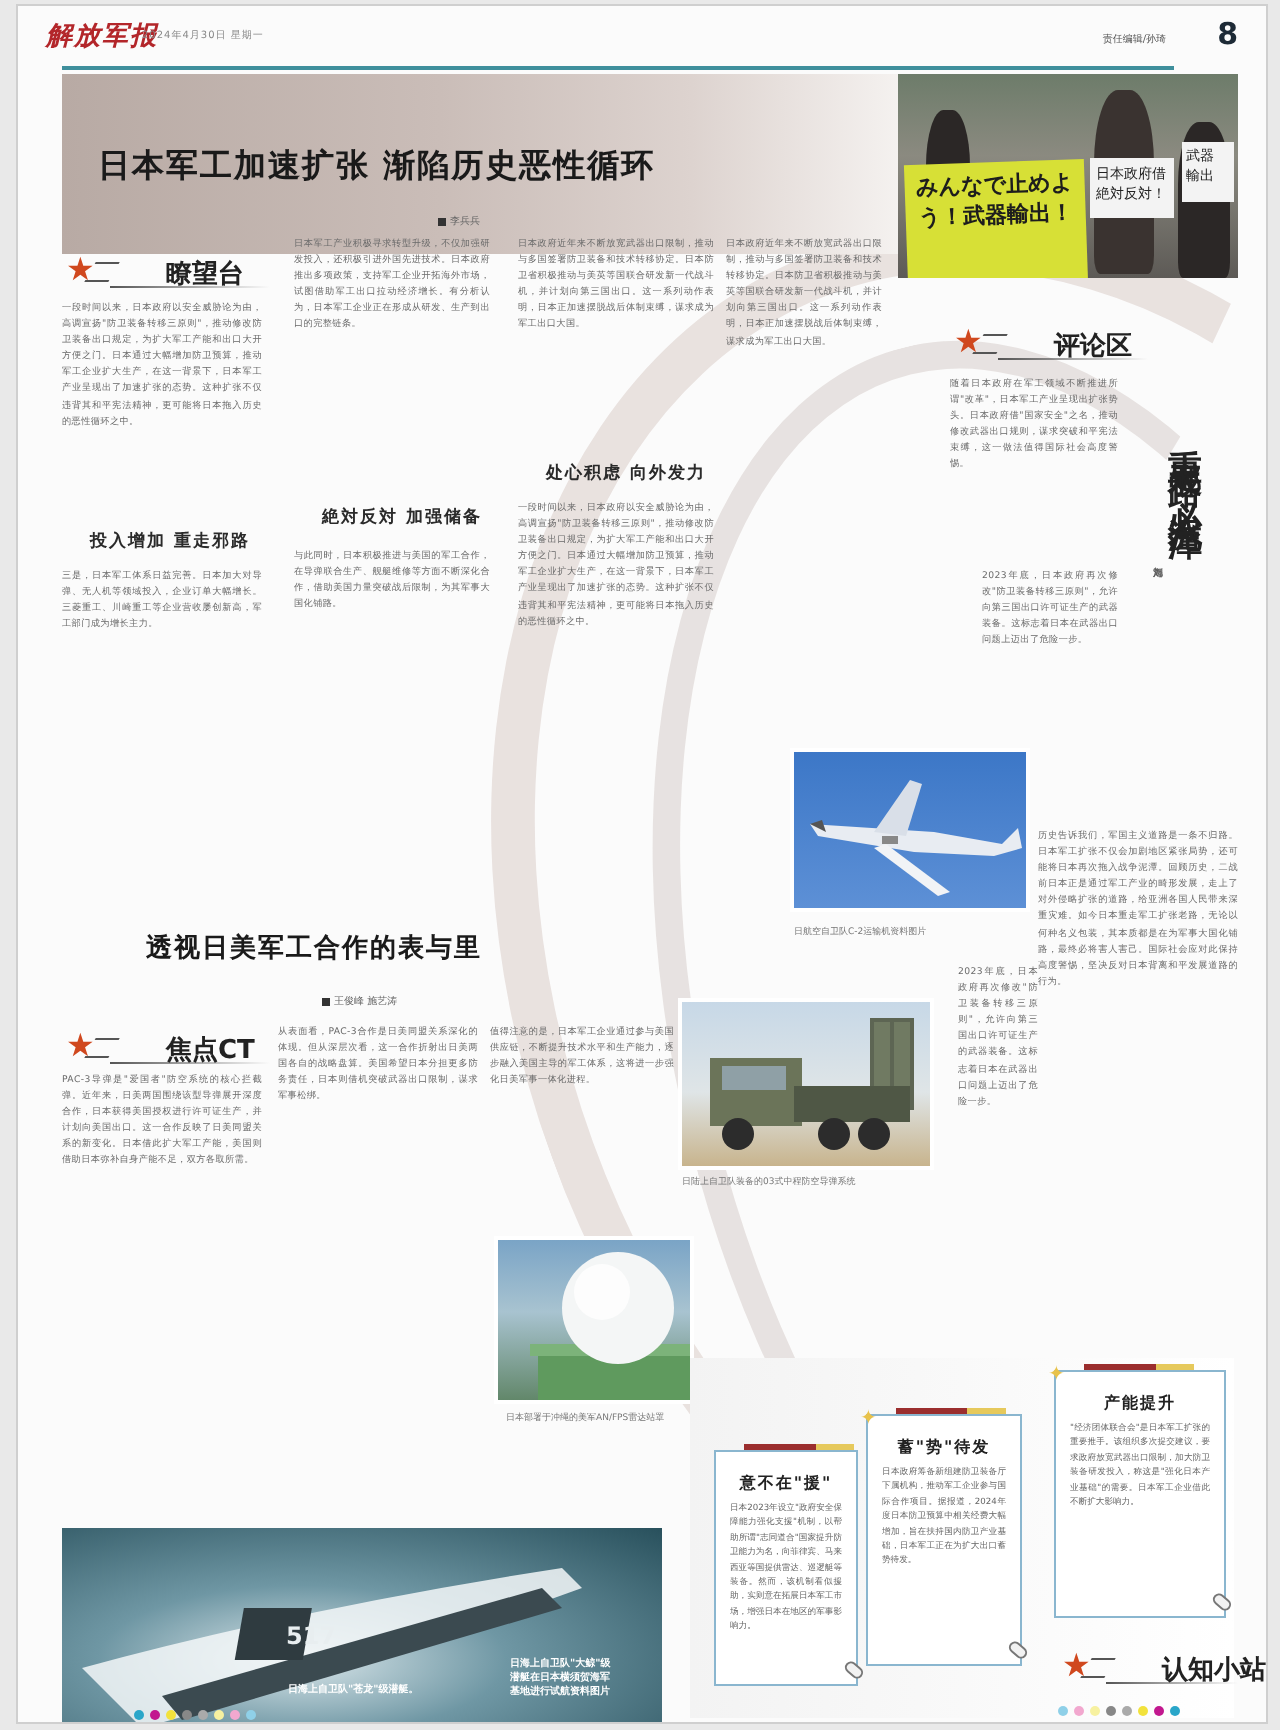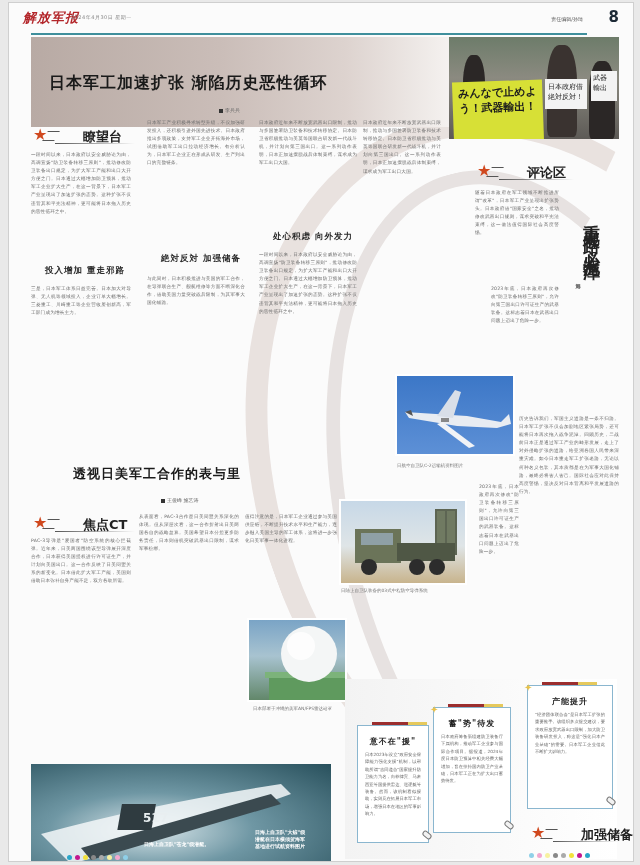--- a/index.html
+++ b/index.html
@@ -249,21 +249,21 @@
     <div class="tab"></div>
     <div class="pin">✦</div>
     <div class="title">产能提升</div>
     <div class="body">"经济团体联合会"是日本军工扩张的重要推手。该组织多次提交建议，要求政府放宽武器出口限制，加大防卫装备研发投入，称这是"强化日本产业基础"的需要。日本军工企业借此不断扩大影响力。</div>
     <div class="clip"></div>
   </div>
 
   <div class="sec-head" style="left:522px;top:822px;width:90px;">
     <span class="star">★</span>
     <span class="zline"></span>
-    <span class="label">加强储备</span>
+    <span class="label">认知小站</span>
     <span class="underline" style="width:66px;"></span>
   </div>
 
   <div class="color-dots" style="left:520px;top:850px;">
     <span style="background:#8fd0e8"></span>
       <span style="background:#f2a8cf"></span>
       <span style="background:#f7f1a0"></span>
       <span style="background:#888"></span>
       <span style="background:#aaa"></span>
       <span style="background:#f2e23c"></span>

